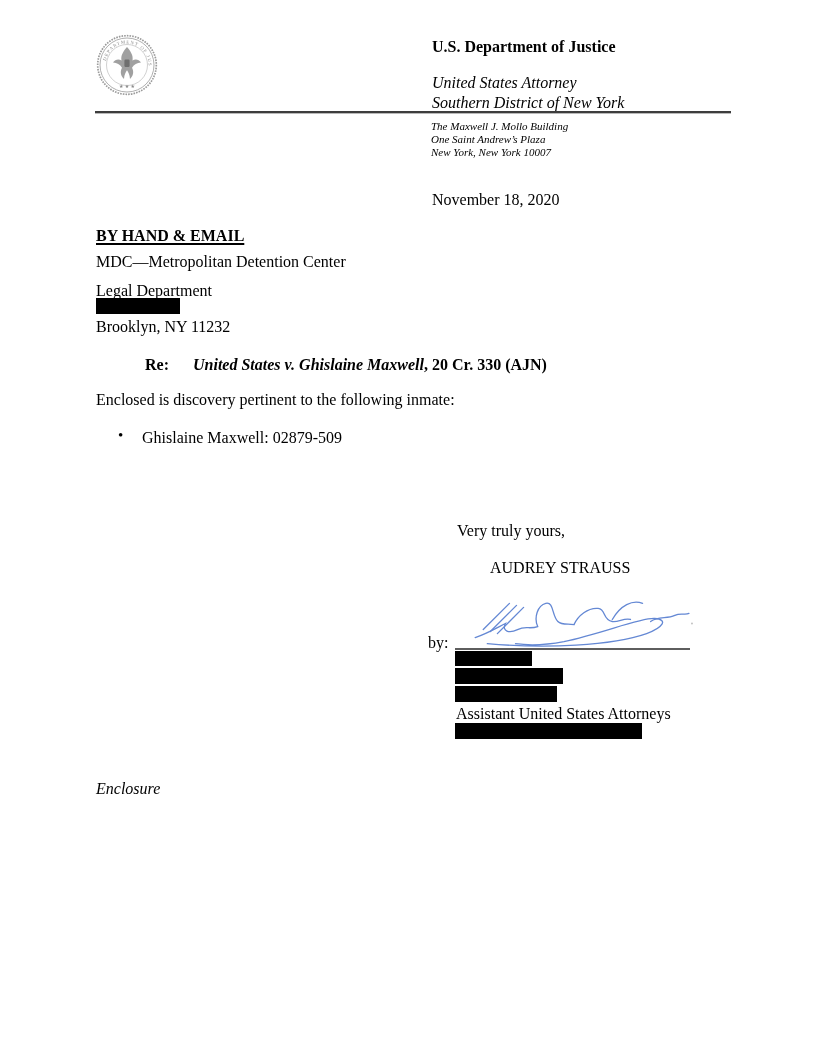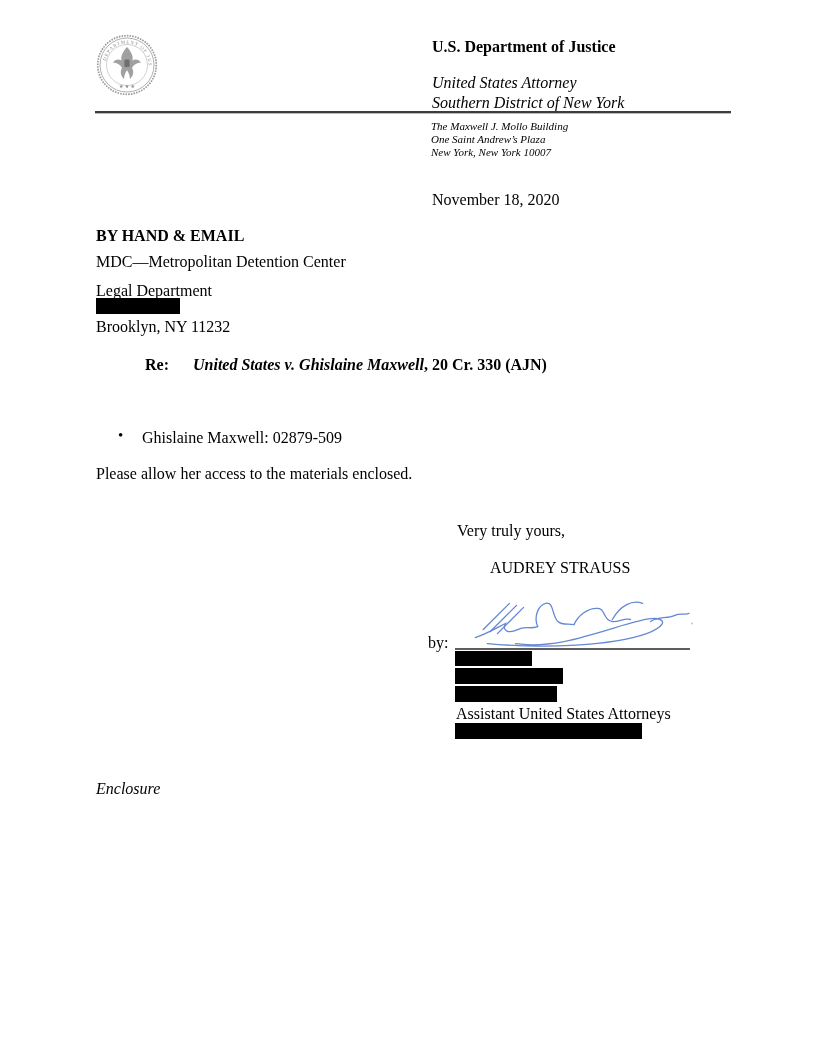--- a/index.html
+++ b/index.html
@@ -13,21 +13,21 @@
   .seal        { position:absolute; left:96px;  top:34px;  width:62px; height:62px; }
   .agency      { left:432px; top:37px;  font-weight:bold; }
   .office      { left:432px; top:73px;  font-style:italic; }
   .district    { left:432px; top:93px;  font-style:italic; }
   .rule        { position:absolute; left:95px; top:111px; width:636px; height:2px;
                  background:#3d3d3d; border-bottom:1px solid #b9b9b9; }
   .addr1       { left:431px; top:120px; font-size:11px; line-height:13px; font-style:italic; }
   .addr2       { left:431px; top:133px; font-size:11px; line-height:13px; font-style:italic; }
   .addr3       { left:431px; top:146px; font-size:11px; line-height:13px; font-style:italic; }
   .date        { left:432px; top:190px; }
-  .byhand      { left:96px;  top:226px; font-weight:bold; 
+  .byhand      { left:96px;  top:226px; font-weight:bold; text-decoration:underline;
                  text-decoration-thickness:1.5px; text-underline-offset:2px; }
   .mdc         { left:96px;  top:252px; }
   .legal       { left:96px;  top:281px; }
   .brooklyn    { left:96px;  top:317px; }
   .re-label    { left:145px; top:355px; font-weight:bold; }
   .re-case     { left:193px; top:355px; font-weight:bold; }
   .para1       { left:96px;  top:390px; }
   .bullet-g    { left:118px; top:426px; font-size:15px; }
   .bullet-t    { left:142px; top:428px; }
   .para2       { left:96px;  top:464px; }
@@ -84,23 +84,23 @@
   <div class="t byhand">BY HAND &amp; EMAIL</div>
 
   <div class="t mdc">MDC—Metropolitan Detention Center</div>
   <div class="t legal">Legal Department</div>
   <div class="redaction redact-addr"></div>
   <div class="t brooklyn">Brooklyn, NY 11232</div>
 
   <div class="t re-label">Re:</div>
   <div class="t re-case"><span class="i">United States v. Ghislaine Maxwell</span><span>, 20 Cr. 330 (AJN)</span></div>
 
+  <div class="t para1">Enclosed is discovery pertinent to the following inmate:</div>
   <div class="t bullet-g">•</div>
   <div class="t bullet-t">Ghislaine Maxwell: 02879-509</div>
-  <div class="t para2">Please allow her access to the materials enclosed.</div>
 
   <div class="t closing">Very truly yours,</div>
   <div class="t signer">AUDREY STRAUSS</div>
 
   <div class="signature">
     <svg viewBox="0 0 240 56" width="242" height="57">
       <g fill="none" stroke="#6488d4" stroke-width="1.3" stroke-linecap="round">
         <path d="M30,36 L56,10 M37,38 L63,12 M44,40 L70,14"></path>
         <path d="M22,44 C34,40 44,34 52,30 C48,38 56,40 64,36 C72,32 76,36 84,33 C80,24 84,12 92,10 C100,8 98,22 104,28 C108,32 114,30 120,31"></path>
         <path d="M120,31 C124,22 134,14 144,15 C152,16 148,26 158,28 C164,29 170,24 176,26"></path>

